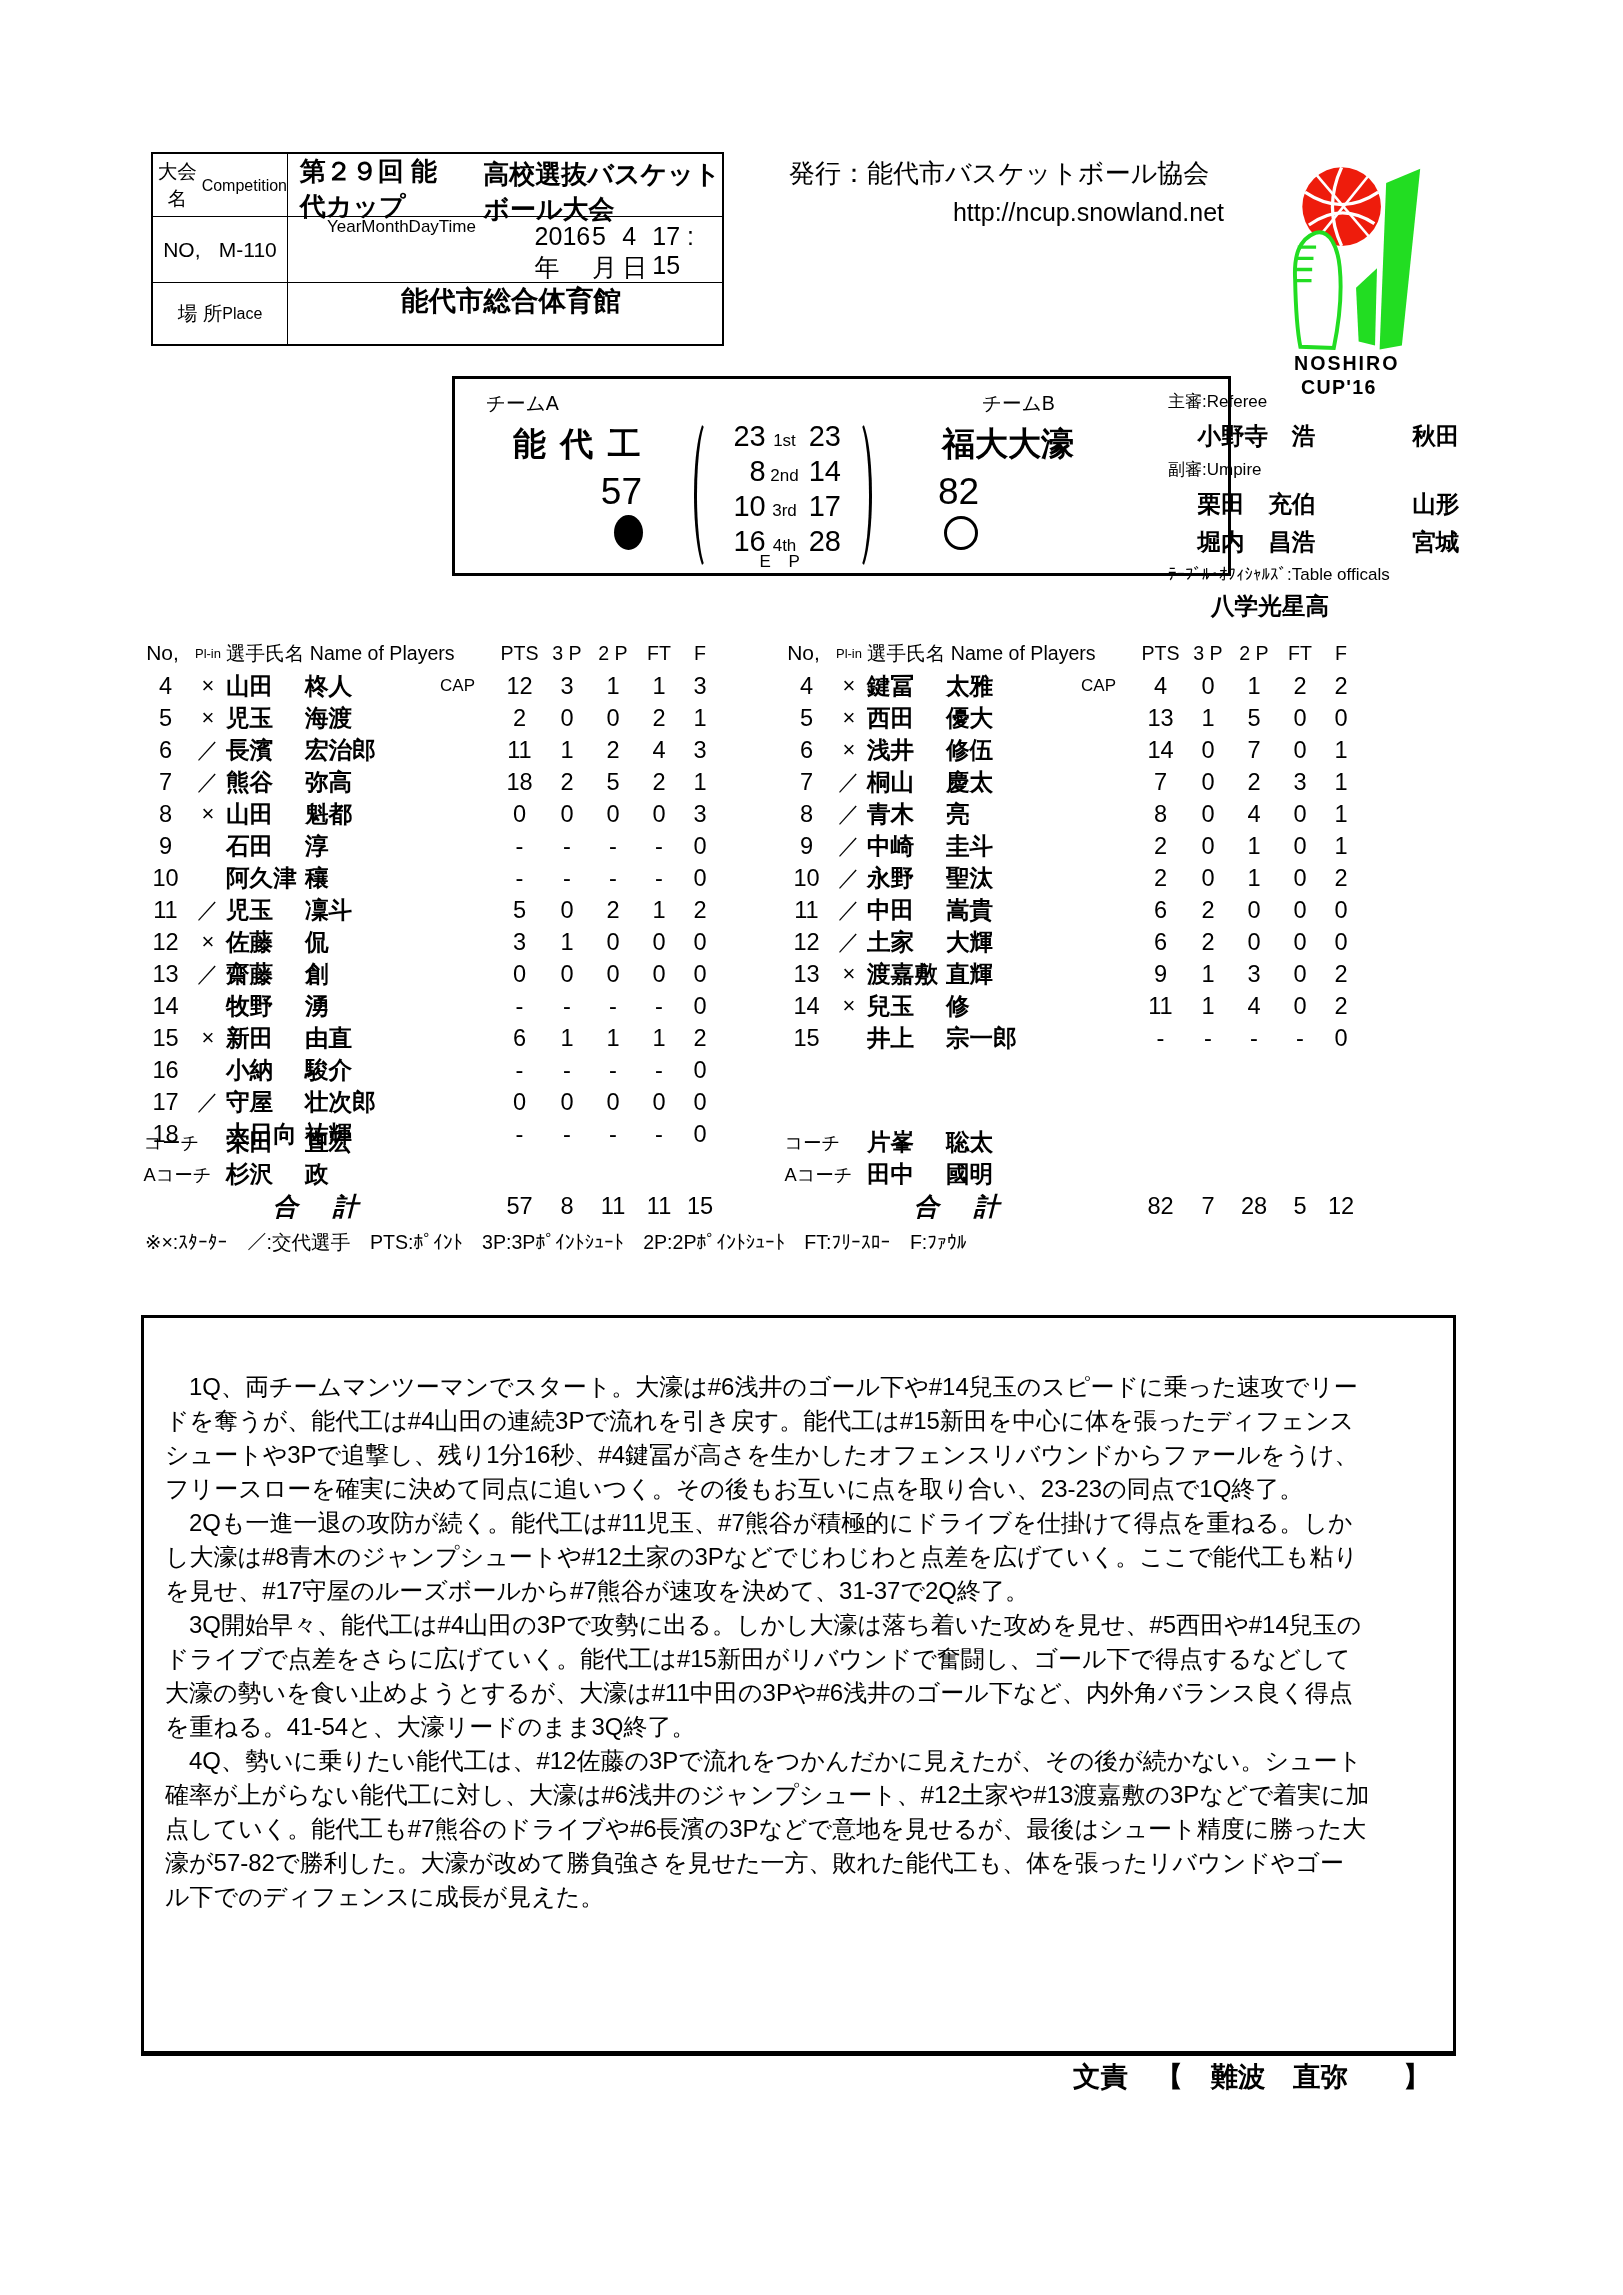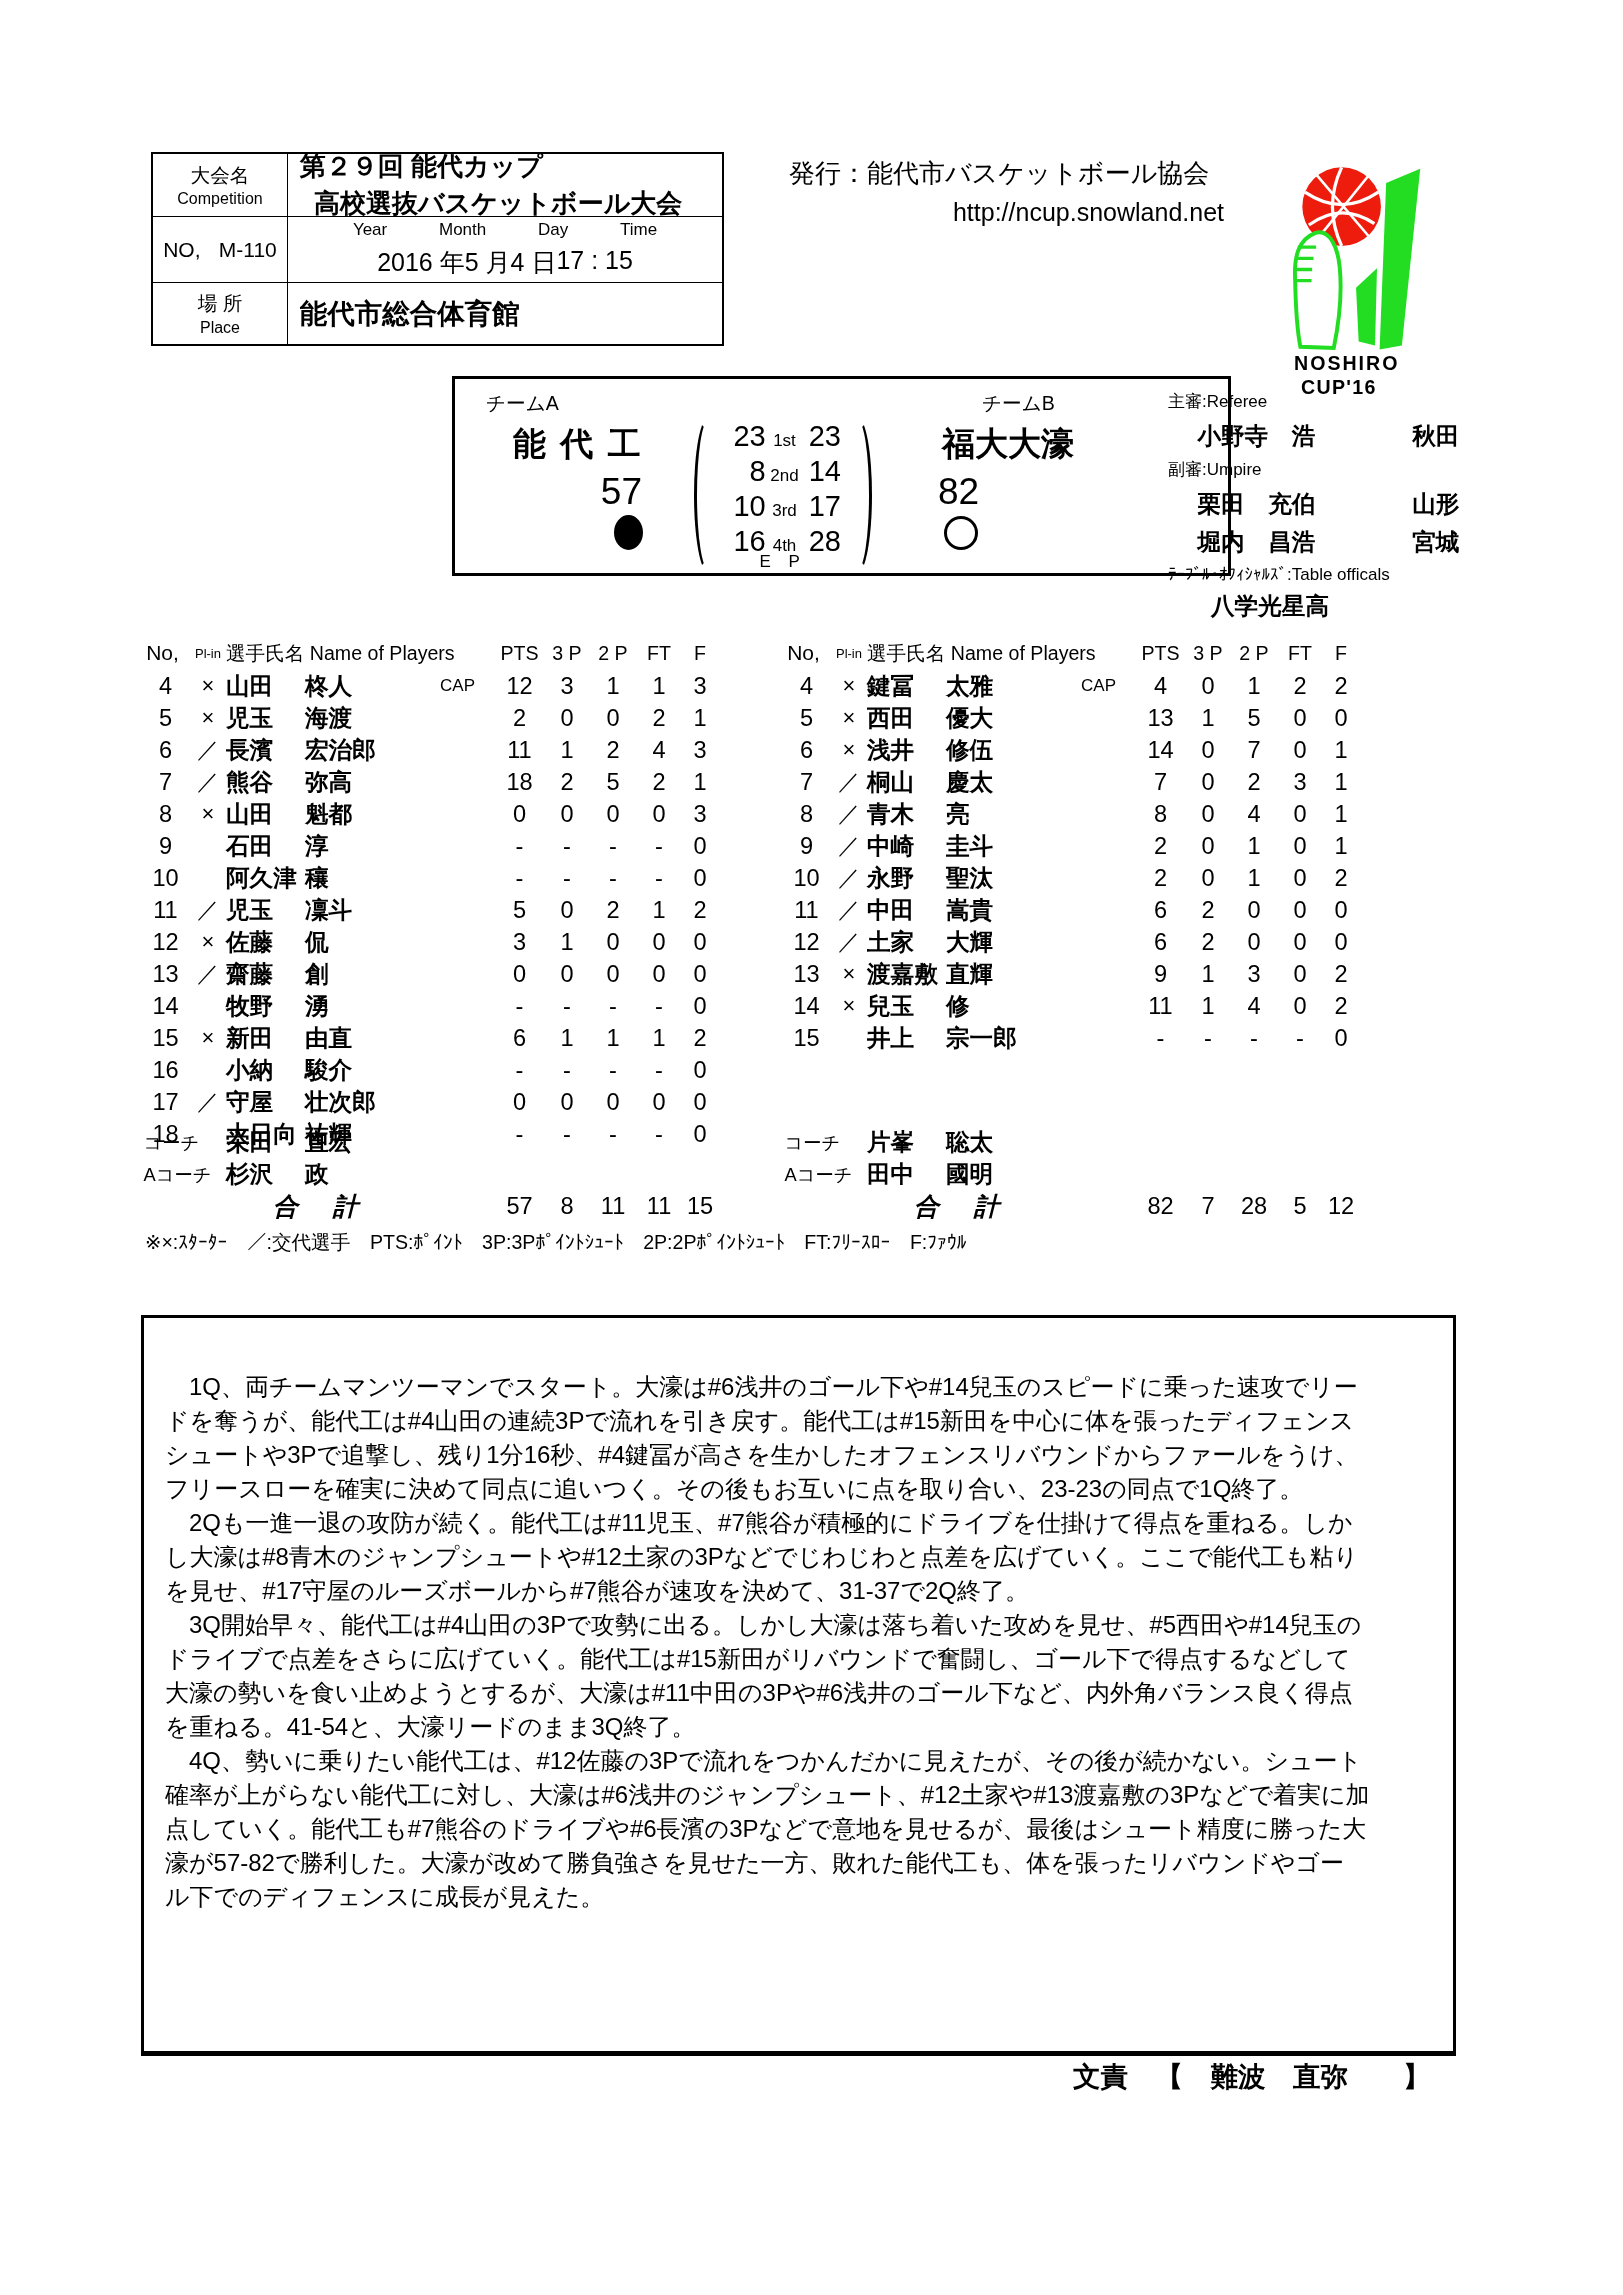--- a/index.html
+++ b/index.html
@@ -4,21 +4,21 @@
 <style>
   * { margin:0; padding:0; box-sizing:border-box; }
   html,body { background:#fff; }
   #page {
     position:relative; width:1623px; height:2295px; background:#ffffff; color:#000;
     font-family:"Liberation Sans","DejaVu Sans",sans-serif; overflow:hidden;
   }
   
   .header-box{ position:absolute; left:151px; top:152px; width:573px; height:194px;
     border:2.6px solid #000; display:grid; grid-template-columns:135px 1fr; grid-template-rows:63px 66px 1fr; }
-  .hb-cell{ display:flex; flex-direction:column; justify-content:center; }
+  .hb-cell{ display:flex; flex-direction:row; justify-content:center; }
   .hb-label{ border-right:1.3px solid #000; align-items:center; text-align:center; }
   .hb-r1{ border-bottom:1.3px solid #000; }
   .hb-r2{ border-bottom:1.3px solid #000; }
   .lbl-jp{ font-size:19.6px; }
   .lbl-en{ font-size:16px; margin-top:1.3px; }
   .comp-line1{ font-size:26px; font-weight:700; margin-left:11.8px; }
   .comp-line2{ font-size:26px; font-weight:700; margin-left:26px; margin-top:2.6px; }
   .no-row{ font-size:21px; display:flex; gap:18.3px; justify-content:center; }
   .date-head{ display:flex; justify-content:space-around; font-size:17px; padding:0 39px; }
   .date-line{ display:flex; justify-content:center; font-size:25px; padding:0 19.6px; margin-top:5.2px; }

